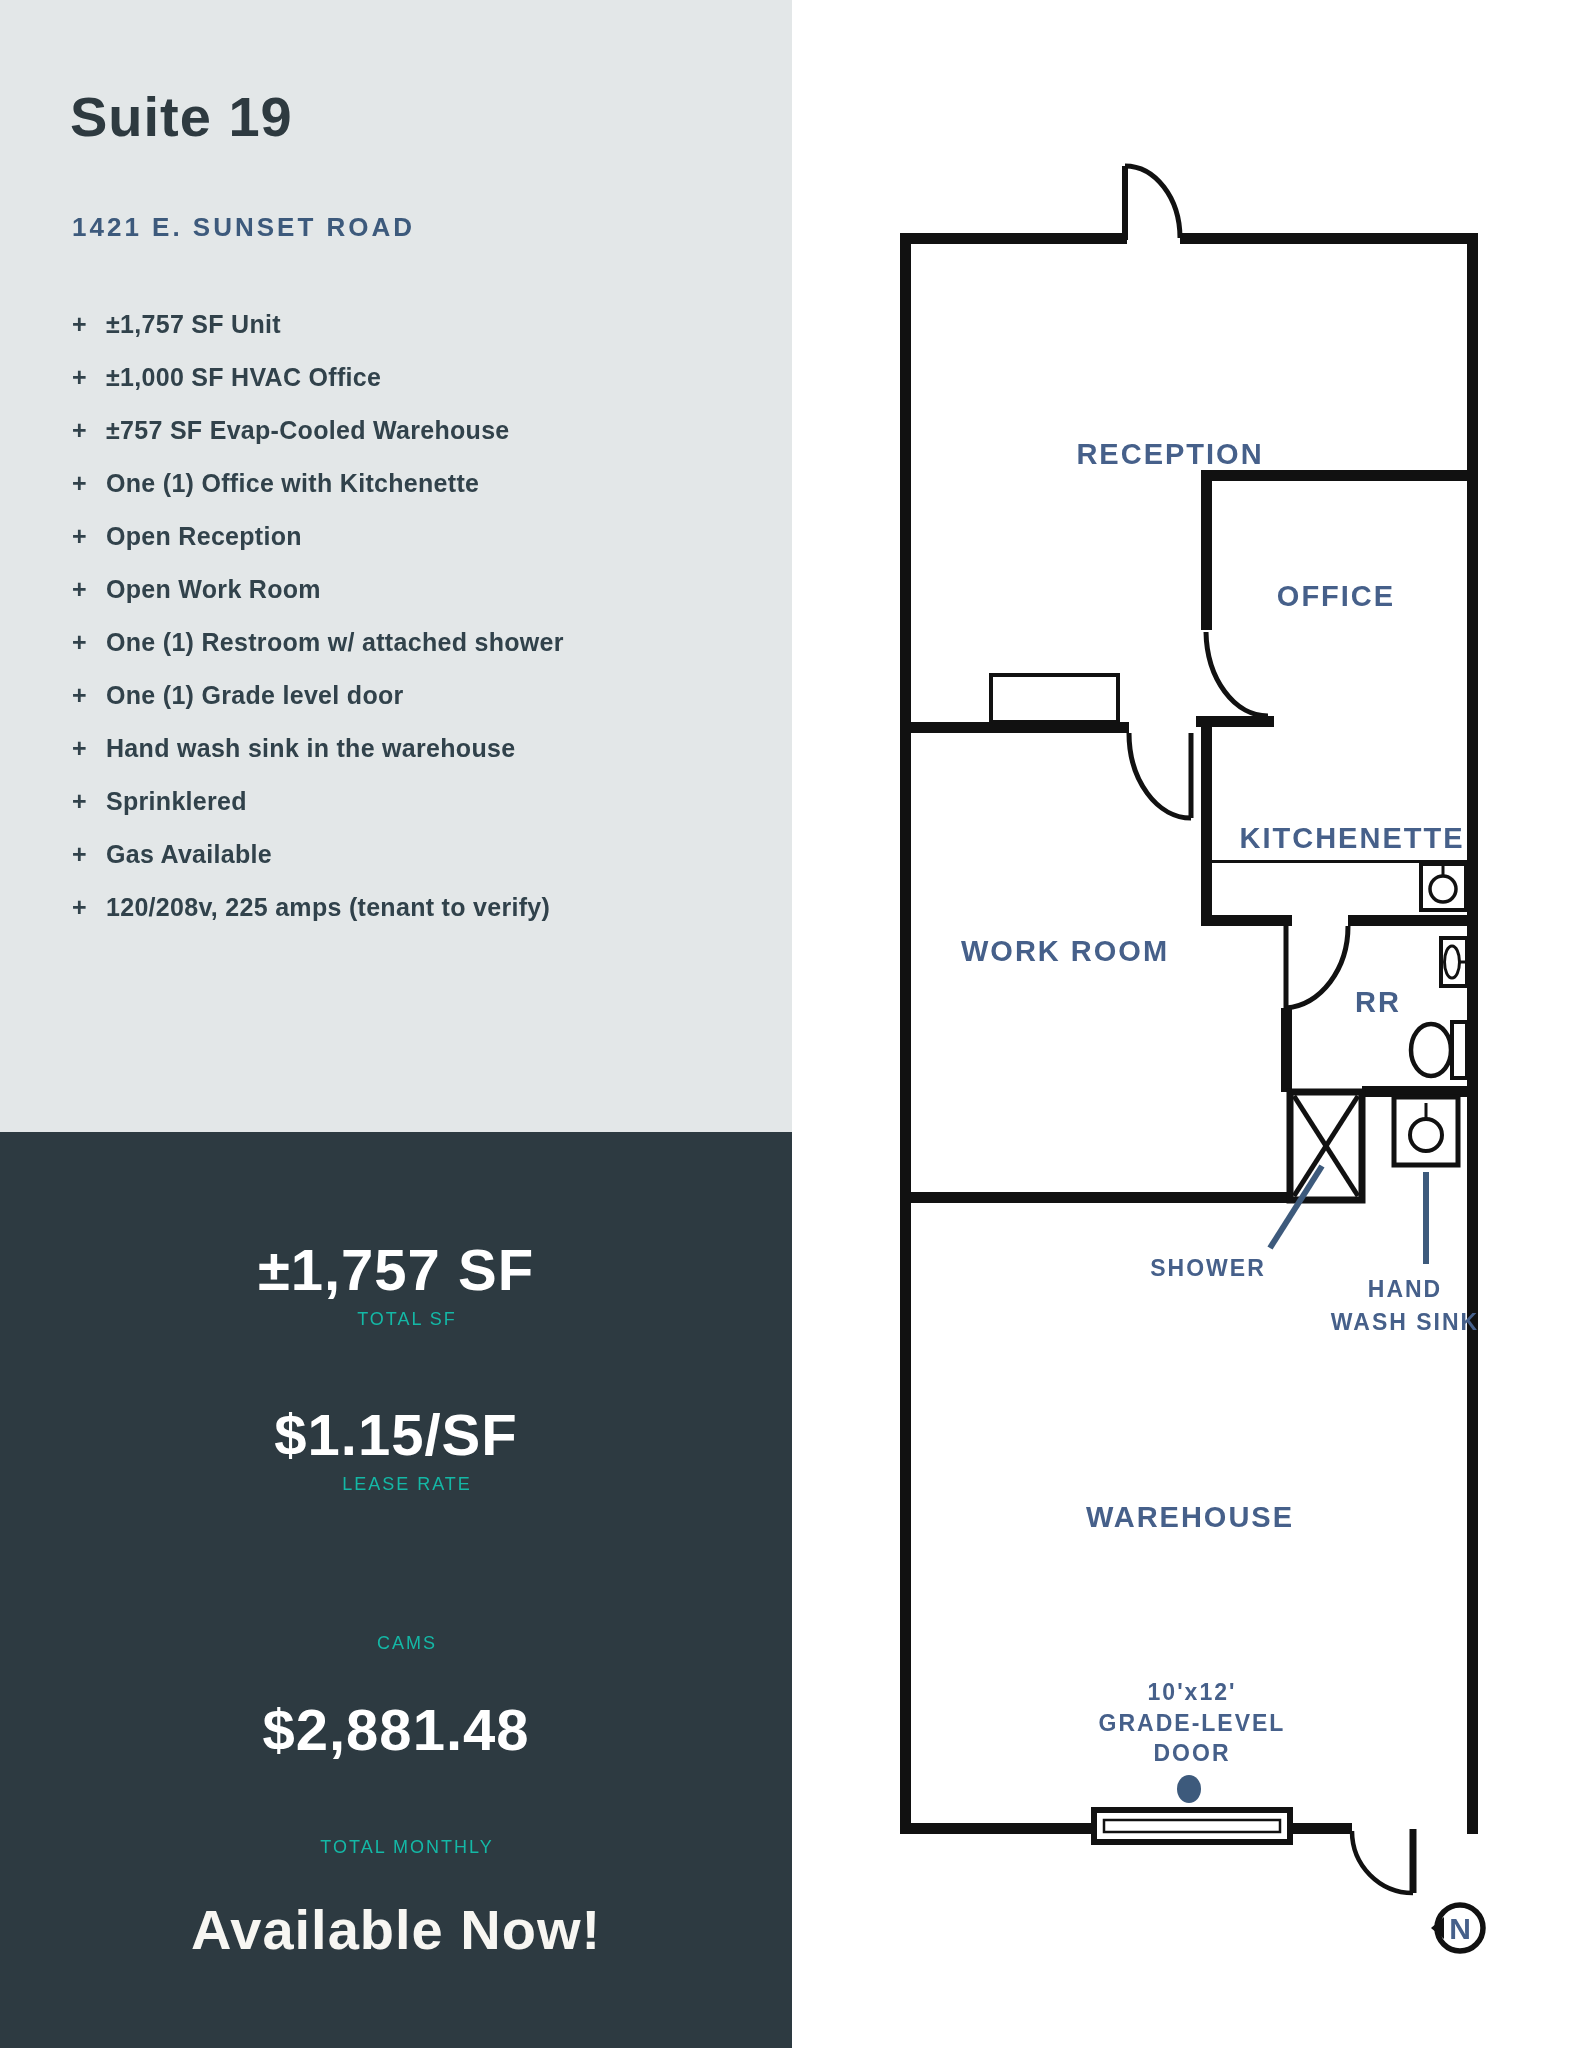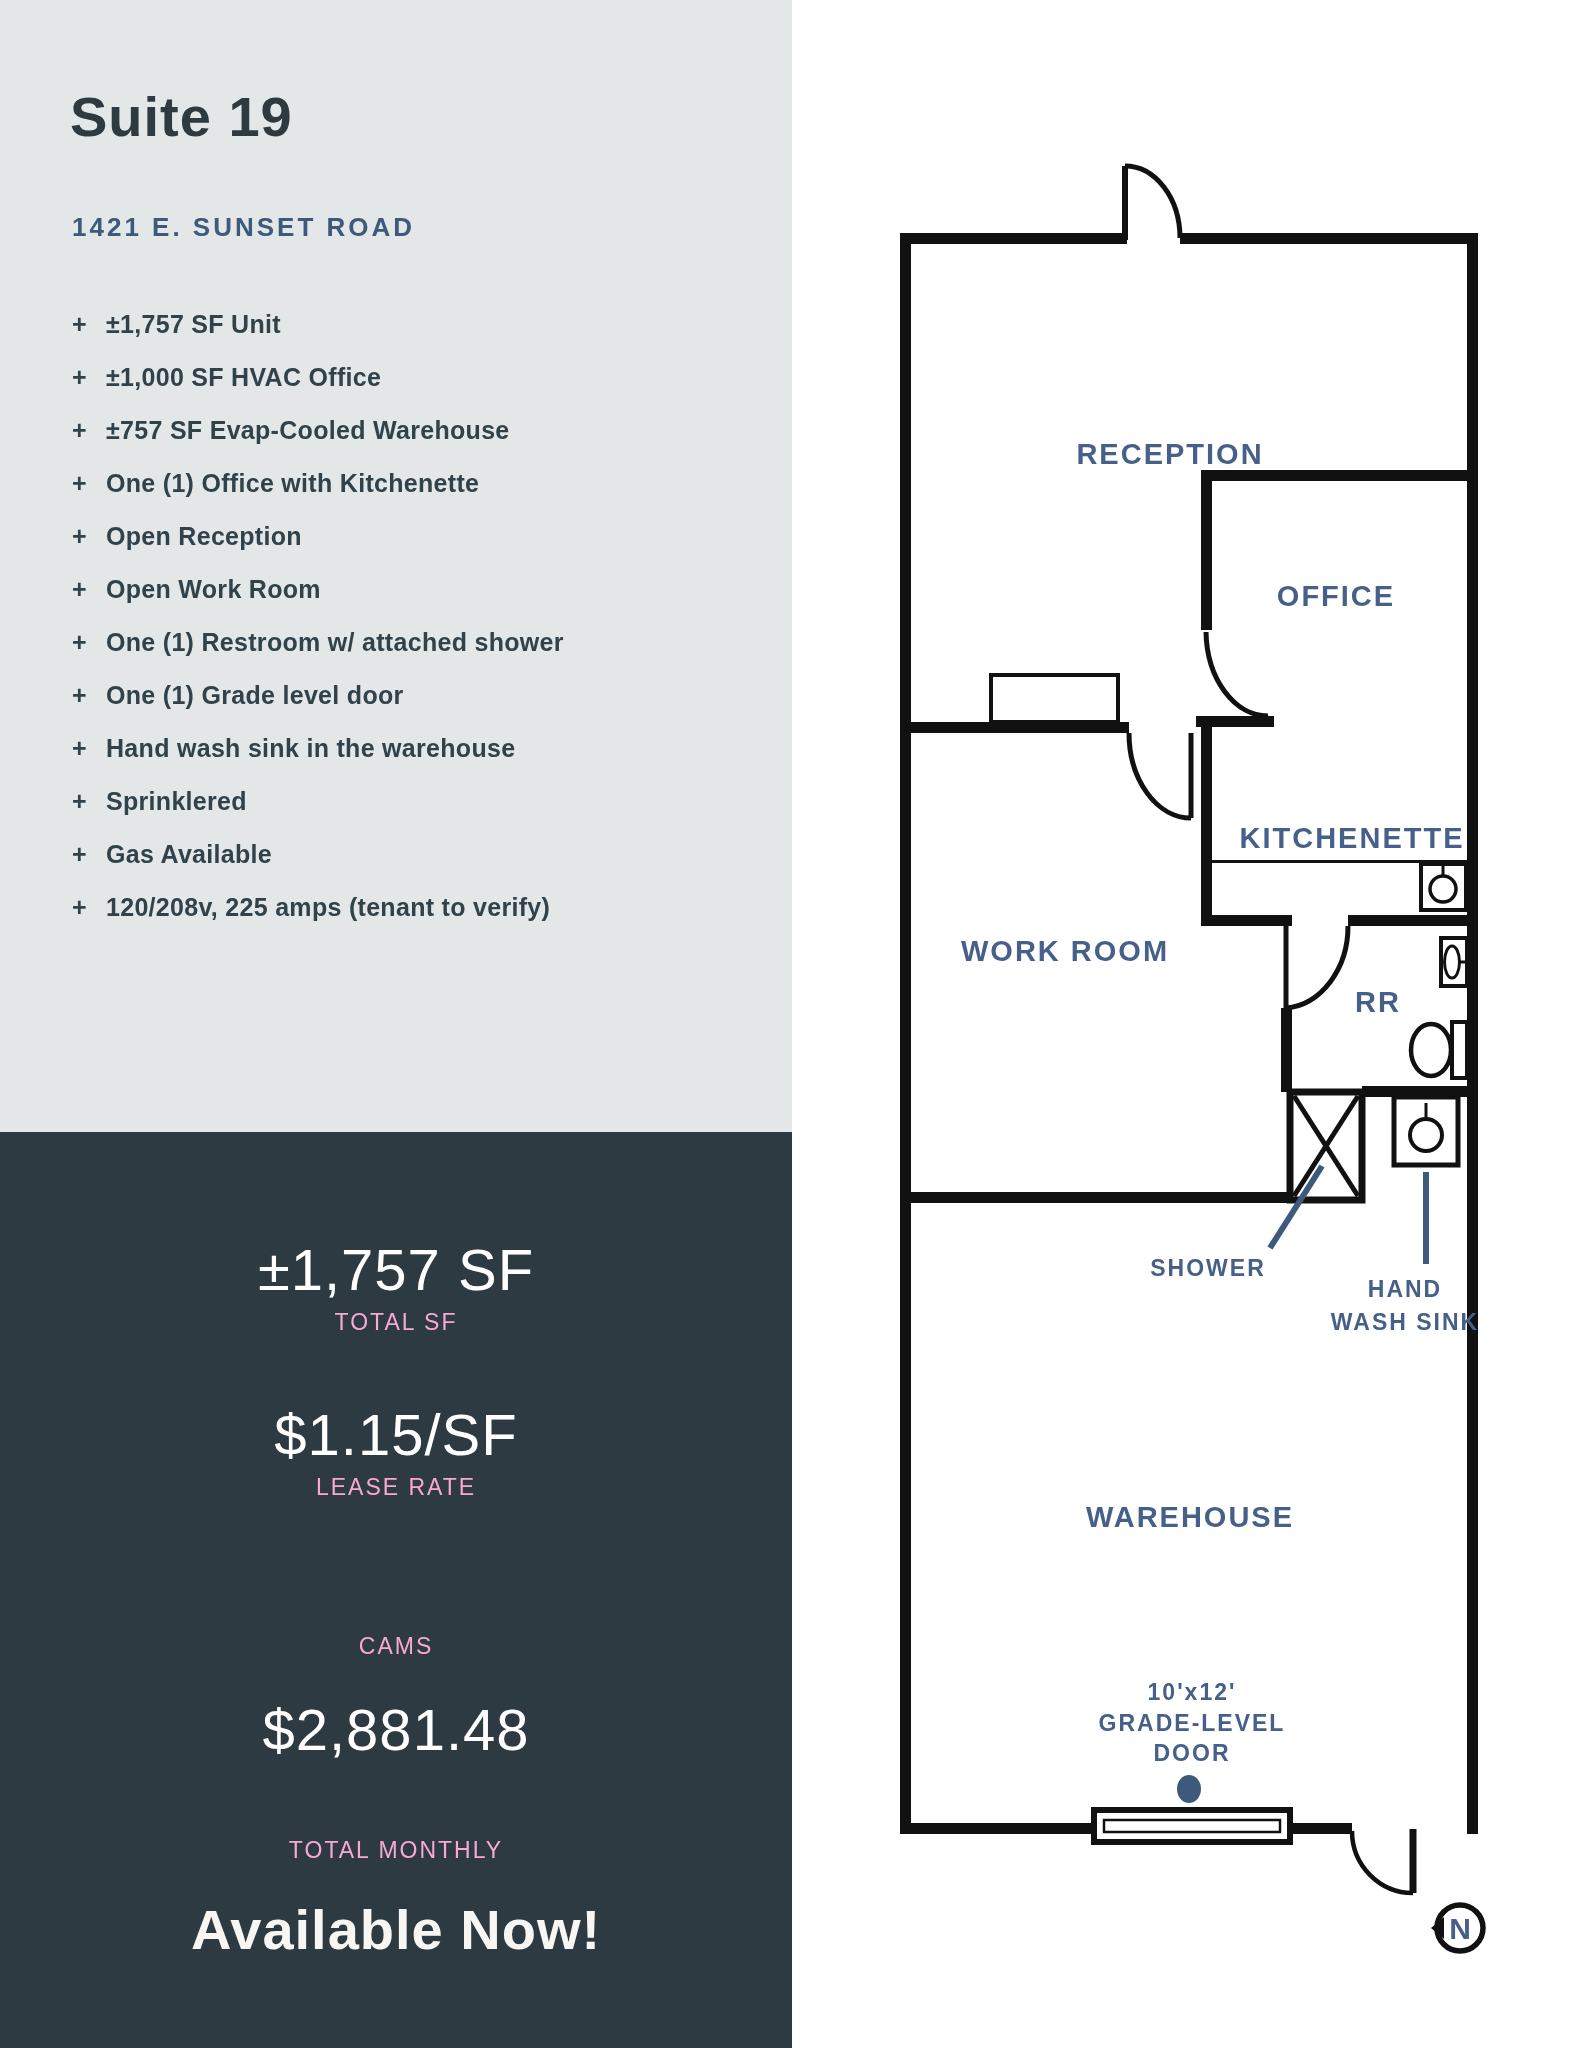--- a/index.html
+++ b/index.html
@@ -32,25 +32,25 @@
   .features .bullet{
     width:34px;flex:0 0 34px;font-weight:600;color:#31424b;
   }
   
   .dark-panel{
     position:absolute;left:0;top:1132px;width:792px;height:916px;
     background:#2d3a41;
   }
   .stat-value{
     position:absolute;left:0;width:100%;text-align:center;
-    color:#ffffff;font-size:58px;font-weight:normal;letter-spacing:1px;
+    color:#ffffff;font-size:58px;font-weight:bold;letter-spacing:1px;
   }
   .stat-label{
     position:absolute;left:0;width:100%;text-align:center;
-    color:#f9a8d4;font-size:23px;font-weight:normal;letter-spacing:2px;
+    color:#14b8a6;font-size:18px;font-weight:normal;letter-spacing:2px;padding-left:11px;
   }
   .v1{top:104px}.l1{top:177px}
   .v2{top:269px}.l2{top:342px}
   .v3{top:429px}.l3{top:501px}
   .v4{top:564px}.l4{top:705px}
   .availability{
     position:absolute;left:0;top:765px;width:100%;text-align:center;
     color:#f7f6f2;font-size:56px;font-weight:bold;letter-spacing:1px;
   }
   

